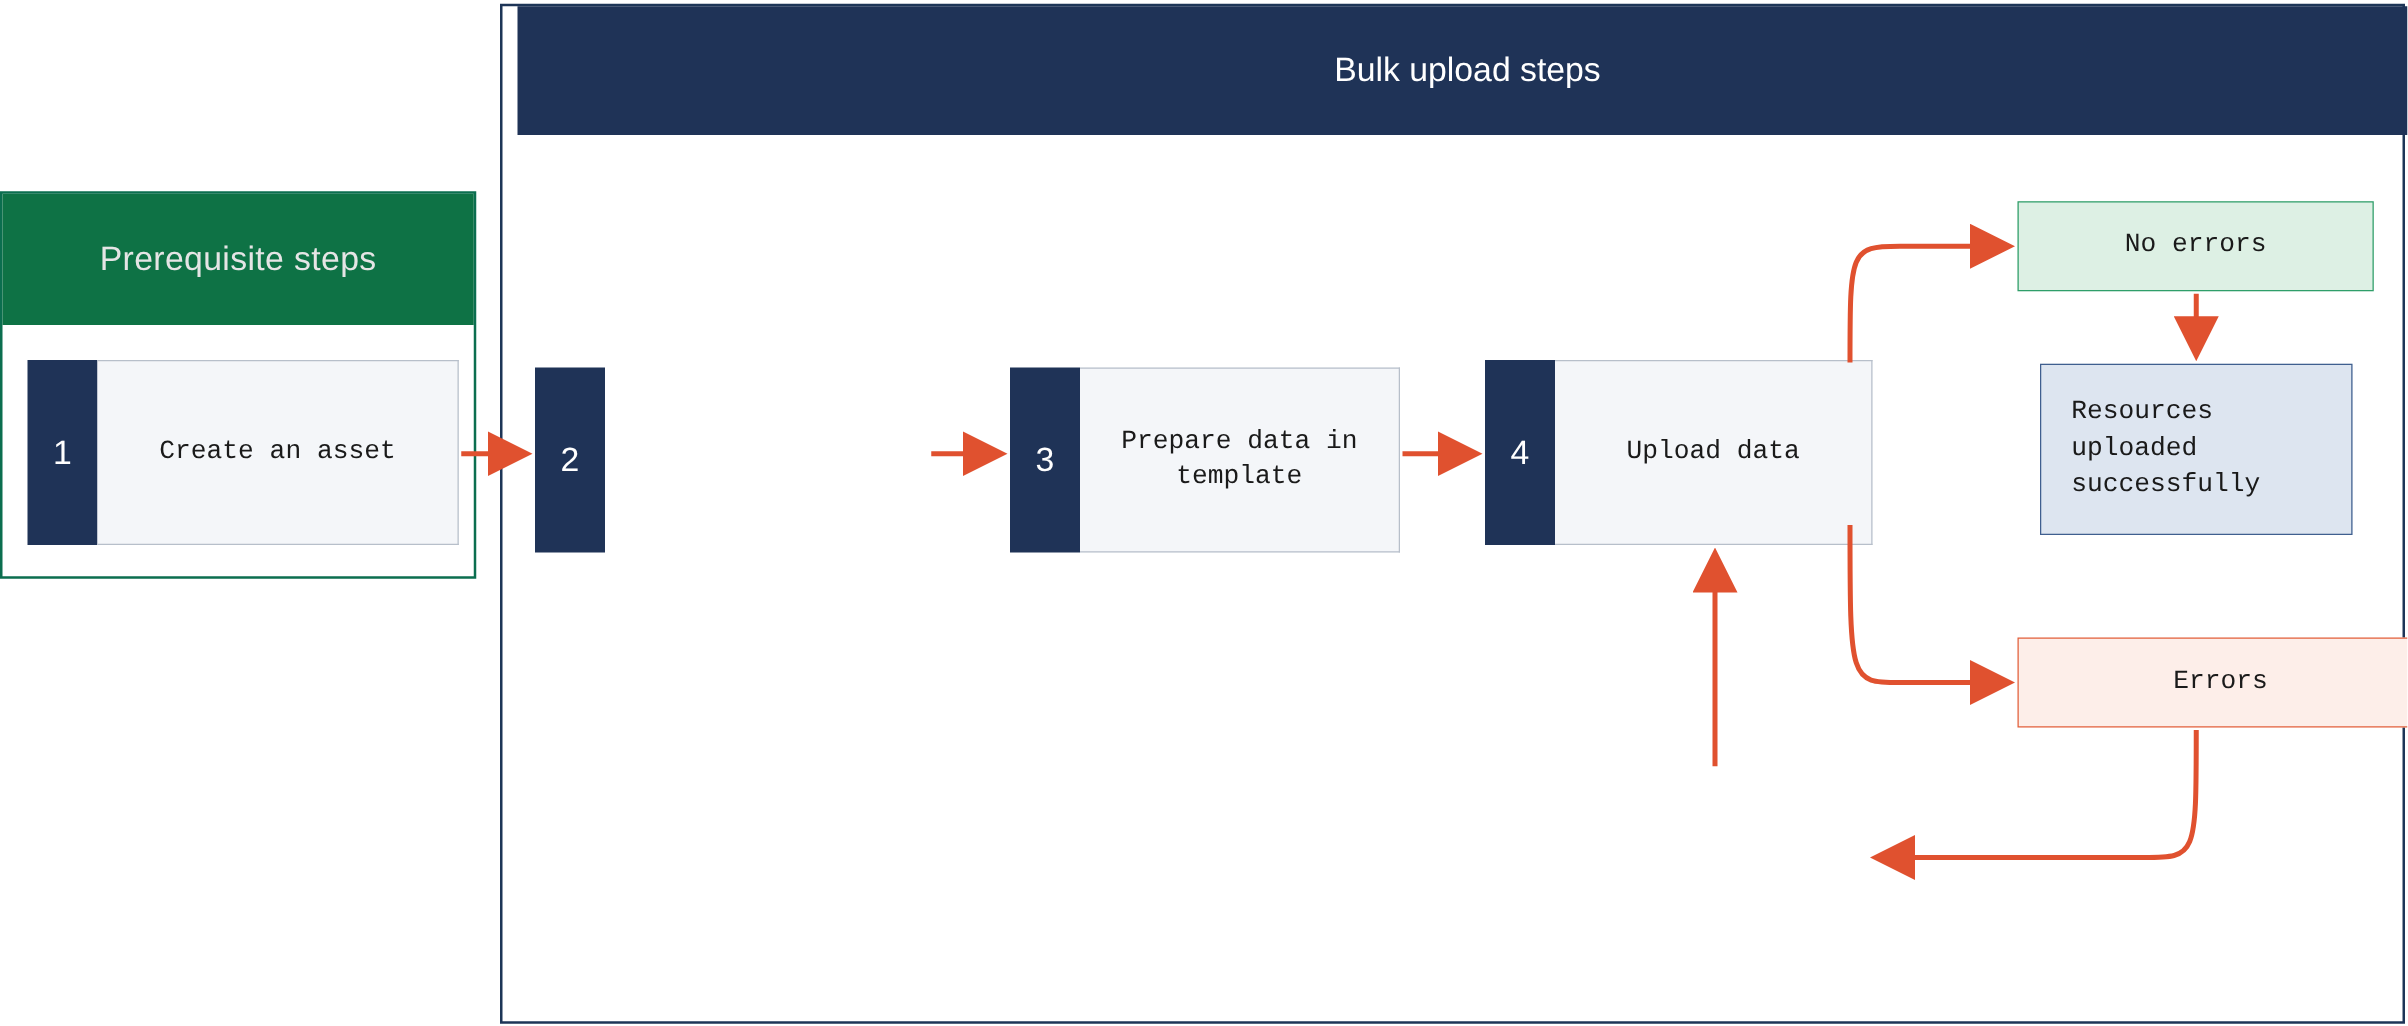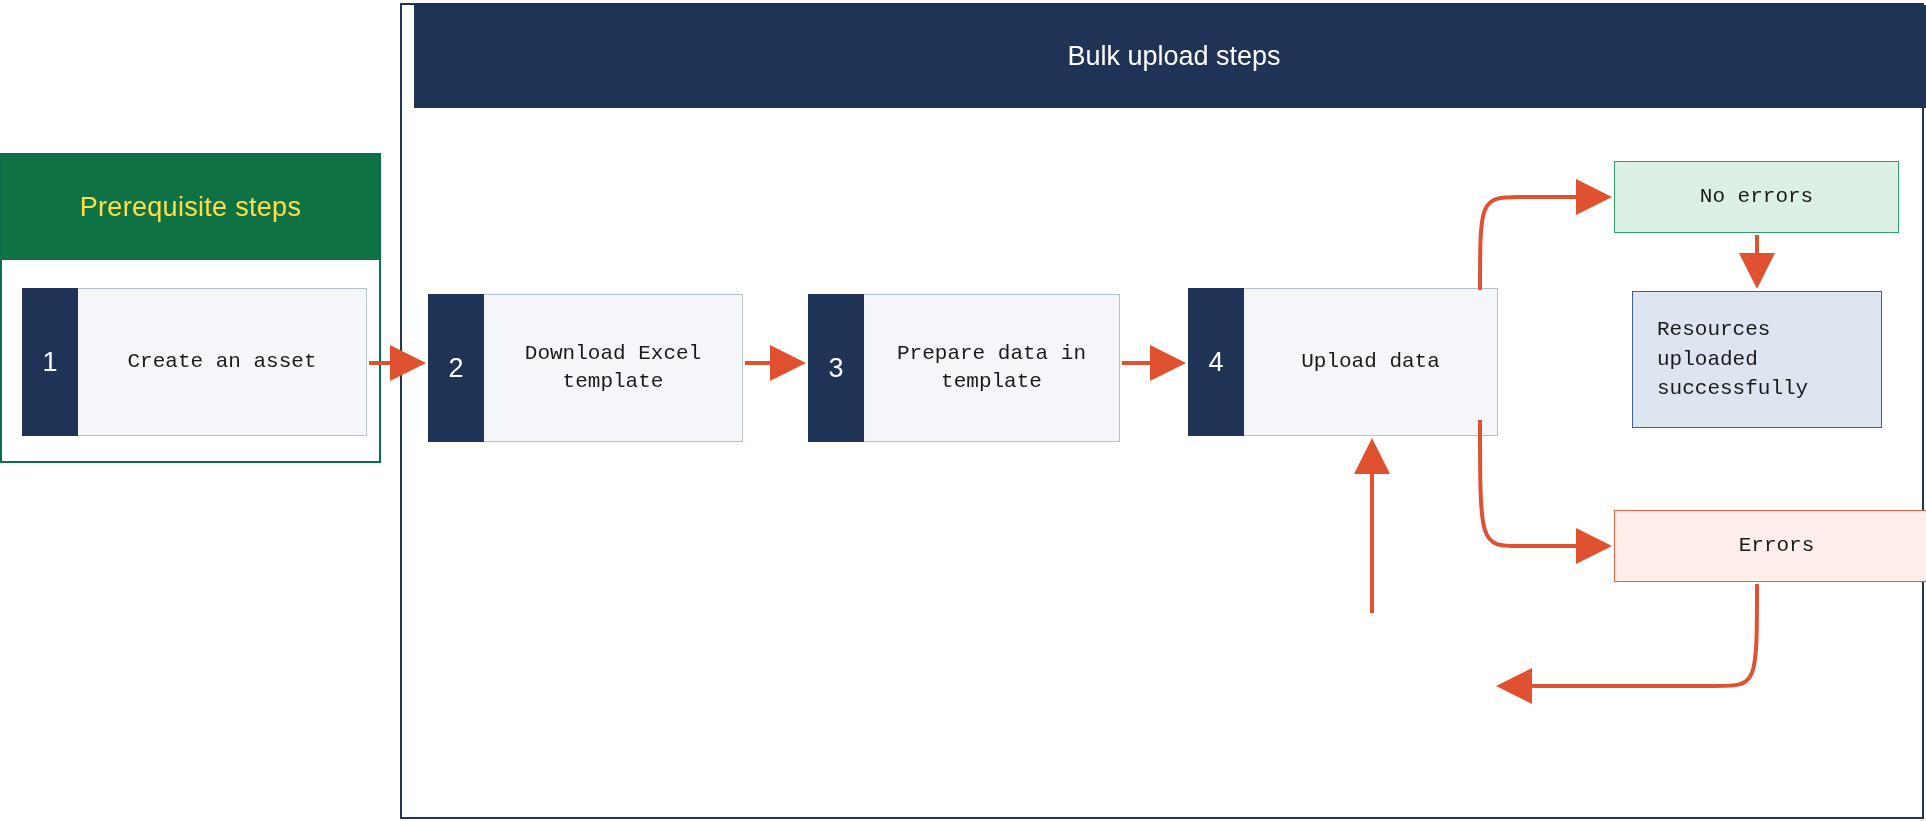--- a/index.html
+++ b/index.html
@@ -29,21 +29,21 @@
     box-sizing: border-box;
     background: #ffffff;
   }
   .prereq-header {
     position: absolute;
     left: 0px;
     top: 0px;
     width: 377px;
     height: 105px;
     background: #0e7245;
-    color: #fde047;
+    color: #e5e5e5;
     display: flex;
     align-items: center;
     justify-content: center;
     font-size: 27px;
     letter-spacing: 0.3px;
   }
 
   
   .bulk-group {
     position: absolute;
@@ -163,21 +163,20 @@
     <div class="bulk-header">Bulk upload steps</div>
   </div>
 
   <div class="step" id="step-1">
     <div class="step-num">1</div>
     <div class="step-body">Create an asset</div>
   </div>
 
   <div class="step" id="step-2">
     <div class="step-num">2</div>
-    <div class="step-body">Download Excel template</div>
   </div>
 
   <div class="step" id="step-3">
     <div class="step-num">3</div>
     <div class="step-body">Prepare data in template</div>
   </div>
 
   <div class="step" id="step-4">
     <div class="step-num">4</div>
     <div class="step-body">Upload data</div>

